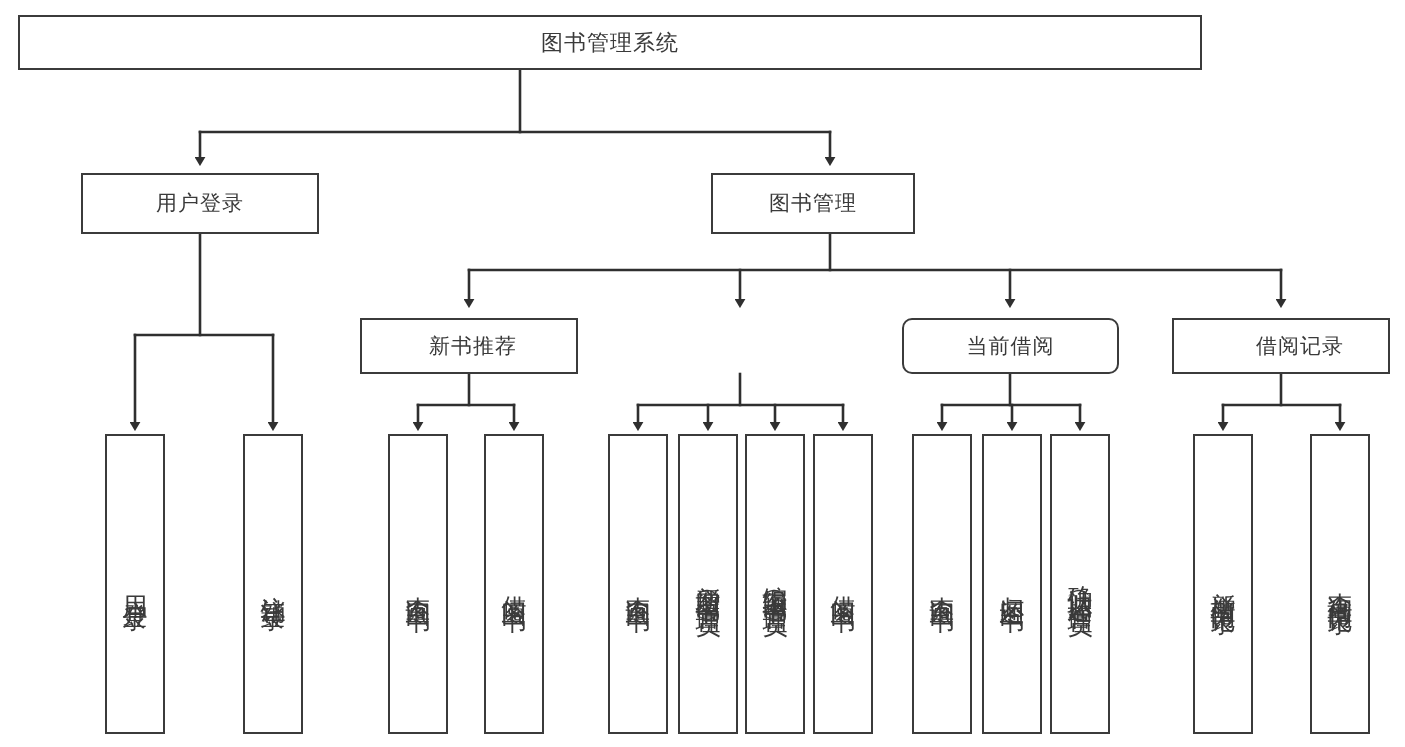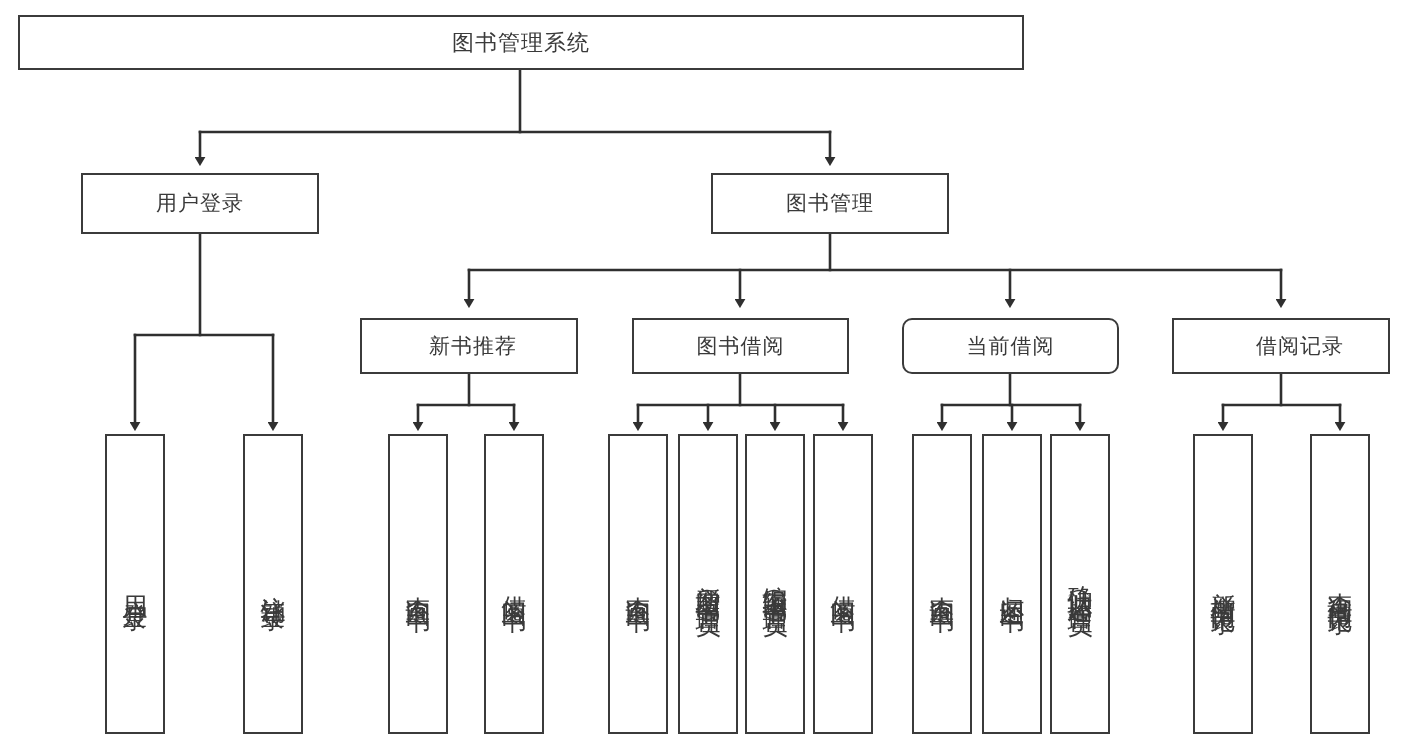--- a/index.html
+++ b/index.html
@@ -126,37 +126,34 @@
       <path d="M 1012 405 L 1012 423" marker-end="url(#arrow)"></path>
       <path d="M 1080 405 L 1080 423" marker-end="url(#arrow)"></path>
 
       <path d="M 1281 374 L 1281 405"></path>
       <path d="M 1223 405 L 1340 405"></path>
       <path d="M 1223 405 L 1223 423" marker-end="url(#arrow)"></path>
       <path d="M 1340 405 L 1340 423" marker-end="url(#arrow)"></path>
     </g>
   </svg>
 
-  <div class="node horiz root" style="left:18px; top:15px; width:1006px; height:55px;">
+  <div class="node horiz root" style="left:18px; top:15px; width:1184px; height:55px;">
     <span class="label">图书管理系统</span>
   </div>
 
   <div class="node horiz" style="left:81px; top:173px; width:238px; height:61px;">
     <span class="label">用户登录</span>
   </div>
-  <div class="node horiz" style="left:711px; top:173px; width:238px; height:61px;">
+  <div class="node horiz" style="left:711px; top:173px; width:204px; height:61px;">
     <span class="label">图书管理</span>
   </div>
 
   <div class="node horiz" style="left:360px; top:318px; width:218px; height:56px;padding-left:8px;">
     <span class="label">新书推荐</span>
   </div>
-  <div class="node horiz" style="left:632px; top:318px; width:217px; height:56px;">
-    <span class="label">图书借阅</span>
-  </div>
   <div class="node horiz" style="left:902px; top:318px; width:217px; height:56px;border-radius:10px;">
     <span class="label">当前借阅</span>
   </div>
   <div class="node horiz" style="left:1172px; top:318px; width:218px; height:56px;padding-left:38px;">
     <span class="label">借阅记录</span>
   </div>
 
   <div class="node vert" style="left:105px; top:434px; width:60px; height:300px;">
     <span class="label">用户登录</span>
   </div>

